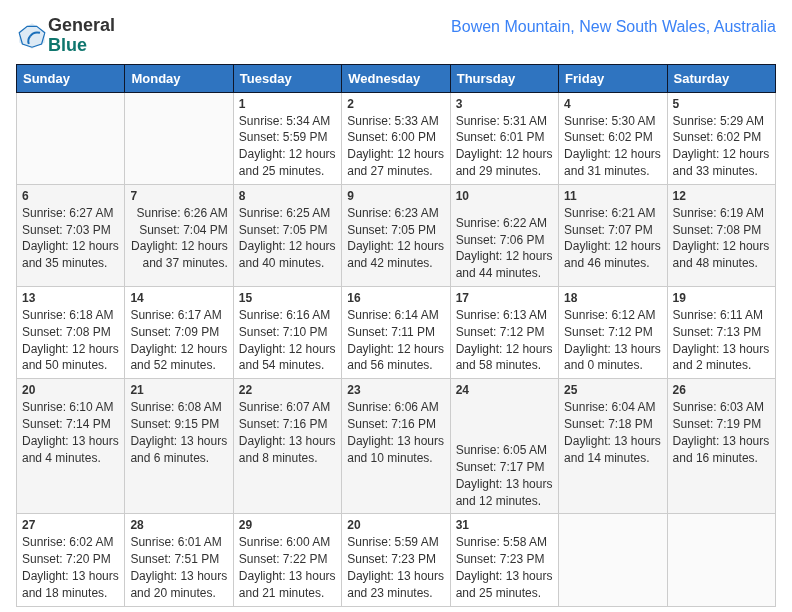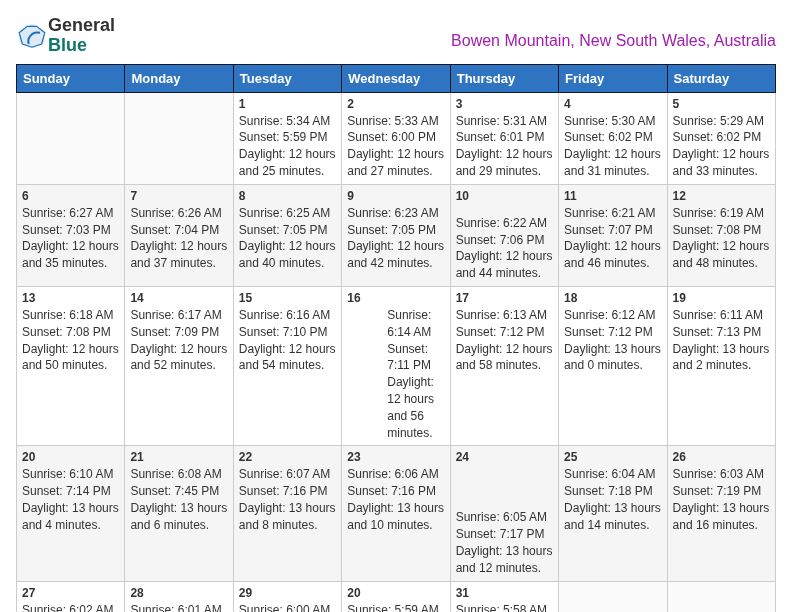--- a/index.html
+++ b/index.html
@@ -35,22 +35,22 @@
       text-align: right;
     }
     .main-title {
       font-size: 36px;
       font-weight: bold;
       color: #222;
       line-height: 1.1;
     }
     .subtitle {
       font-size: 16px;
-      color: #a21caf;
-      margin-top: 16px;
+      color: #3b82f6;
+      margin-top: 2px;
       text-align: center;
     }
     .calendar {
       width: 100%;
       border-collapse: collapse;
       margin-top: 8px;
     }
     .calendar thead th {
       background-color: #2f74c0;
       color: #fff;
@@ -164,21 +164,21 @@
       <tr>
         <td>
           <span class="day-number">6</span>
           <div class="day-info" style="white-space: pre-line;">Sunrise: 6:27 AM
 Sunset: 7:03 PM
 Daylight: 12 hours
 and 35 minutes.</div>
         </td>
         <td>
           <span class="day-number">7</span>
-          <div class="day-info" style="white-space: pre-line;">Sunrise: 6:26 AM
+          <div class="day-info" style="white-space: pre-line; text-align: right;">Sunrise: 6:26 AM
 Sunset: 7:04 PM
 Daylight: 12 hours
 and 37 minutes.</div>
         </td>
         <td>
           <span class="day-number">8</span>
           <div class="day-info" style="white-space: pre-line;">Sunrise: 6:25 AM
 Sunset: 7:05 PM
 Daylight: 12 hours
 and 40 minutes.</div>
@@ -229,21 +229,21 @@
         </td>
         <td>
           <span class="day-number">15</span>
           <div class="day-info" style="white-space: pre-line;">Sunrise: 6:16 AM
 Sunset: 7:10 PM
 Daylight: 12 hours
 and 54 minutes.</div>
         </td>
         <td>
           <span class="day-number">16</span>
-          <div class="day-info" style="white-space: pre-line; margin-left: 40px;">Sunrise: 6:14 AM
+          <div class="day-info" style="white-space: pre-line;">Sunrise: 6:14 AM
 Sunset: 7:11 PM
 Daylight: 12 hours
 and 56 minutes.</div>
         </td>
         <td>
           <span class="day-number">17</span>
           <div class="day-info" style="white-space: pre-line;">Sunrise: 6:13 AM
 Sunset: 7:12 PM
 Daylight: 12 hours
 and 58 minutes.</div>
@@ -267,21 +267,21 @@
         <td>
           <span class="day-number">20</span>
           <div class="day-info" style="white-space: pre-line;">Sunrise: 6:10 AM
 Sunset: 7:14 PM
 Daylight: 13 hours
 and 4 minutes.</div>
         </td>
         <td>
           <span class="day-number">21</span>
           <div class="day-info" style="white-space: pre-line;">Sunrise: 6:08 AM
-Sunset: 7:45 PM
+Sunset: 9:15 PM
 Daylight: 13 hours
 and 6 minutes.</div>
         </td>
         <td>
           <span class="day-number">22</span>
           <div class="day-info" style="white-space: pre-line;">Sunrise: 6:07 AM
 Sunset: 7:16 PM
 Daylight: 13 hours
 and 8 minutes.</div>
         </td>

